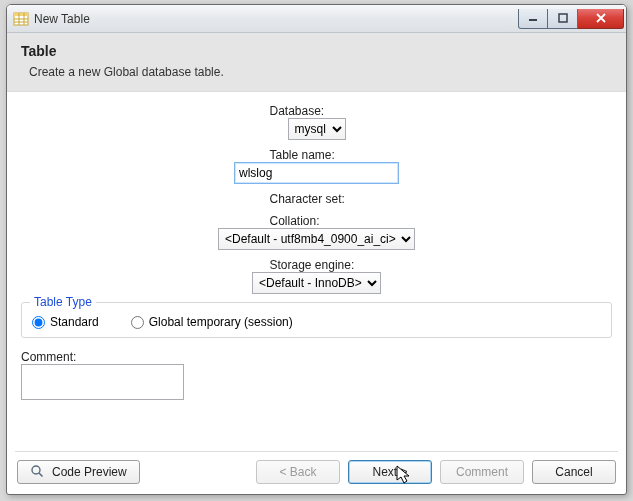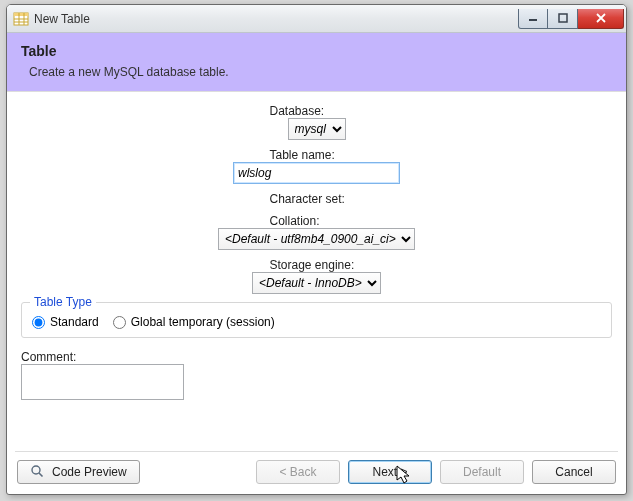--- a/index.html
+++ b/index.html
@@ -61,21 +61,21 @@
     border-left: none;
     border-radius: 0 0 3px 0;
     background: linear-gradient(to bottom, #e57373 0%, #d9423a 45%, #c52b20 100%);
     border-color: #8a2c24;
   }
   .winbtn svg { display:block; }
 
   .header-section {
     padding: 10px 14px 12px 14px;
     border-bottom: 1px solid #ddd;
-    background: #c4b5fd;
+    background: #e5e5e5;
   }
   .header-section .h-title {
     font-size: 14px;
     font-weight: bold;
     color: #222;
     margin-bottom: 6px;
   }
   .header-section .h-desc {
     font-size: 12px;
     color: #333;
@@ -101,21 +101,20 @@
     flex: 1;
   }
   select.combo, input.textin {
     width: 100%;
     height: 22px;
     border: 1px solid #a9acb0;
     background: #fff;
     font-size: 12px;
     padding: 0 4px;
     font-family: inherit;
-    font-style: italic;
   }
   select.combo {
     background: linear-gradient(to bottom,#fefefe,#f1f1f1);
     padding: 0 2px;
   }
   input.textin.focus {
     border: 1px solid #7eb4ea;
     outline: none;
     box-shadow: inset 0 0 0 1px #cde6ff;
   }
@@ -128,21 +127,21 @@
     position: relative;
   }
   .group .legend {
     position: absolute;
     top: -8px; left: 8px;
     background: #fff;
     padding: 0 4px;
     font-size: 12px;
     color: #1d4ed8;
   }
-  .radios { display: flex; gap: 14px; margin-top: 4px; }
+  .radios { display: flex; gap: 32px; margin-top: 4px; }
   .radio-item { display: flex; align-items: center; gap: 5px; font-size: 12px; }
   .radio-item input { margin:0; }
 
   .comment-row { display:flex; align-items: flex-start; }
   .comment-row label.f-label { padding-top: 2px; }
   textarea.comment {
     flex: 1;
     height: 100px;
     border: 1px solid #a9acb0;
     resize: none;
@@ -228,21 +227,21 @@
       <div class="winbtn close">
         <svg width="12" height="12">
             <path d="M2,2 L10,10 M10,2 L2,10" stroke="#fff" stroke-width="1.8"></path>
           </svg>
       </div>
     </div>
   </div>
 
   <div class="header-section">
     <div class="h-title">Table</div>
-    <div class="h-desc">Create a new MySQL database table.</div>
+    <div class="h-desc">Create a new Global database table.</div>
   </div>
 
   <div class="form-area">
 
     <div class="row">
       <label class="f-label">Database:</label>
       <div class="control">
         <select class="combo">
           <option>mysql</option>
         </select>
@@ -307,21 +306,21 @@
         <svg width="14" height="14" viewBox="0 0 14 14">
           <circle cx="6" cy="6" r="4" fill="none" stroke="#5a6b7d" stroke-width="1.4"></circle>
           <line x1="9" y1="9" x2="12.5" y2="12.5" stroke="#5a6b7d" stroke-width="1.6"></line>
         </svg>
       </span>
       <span>Code Preview</span>
     </button>
     <div class="spacer"></div>
     <button class="pbtn" disabled="">&lt; Back</button>
     <button class="pbtn default">Next &gt;</button>
-    <button class="pbtn" disabled="">Default</button>
+    <button class="pbtn" disabled="">Comment</button>
     <button class="pbtn">Cancel</button>
   </div>
 
 </div>
 
 <svg class="cursor" width="18" height="22">
   <path d="M1,1 L1,15 L5,12 L8,18 L11,16 L8,11 L13,11 Z" fill="#fff" stroke="#000" stroke-width="1"></path>
 </svg>
 
 </body></html>

